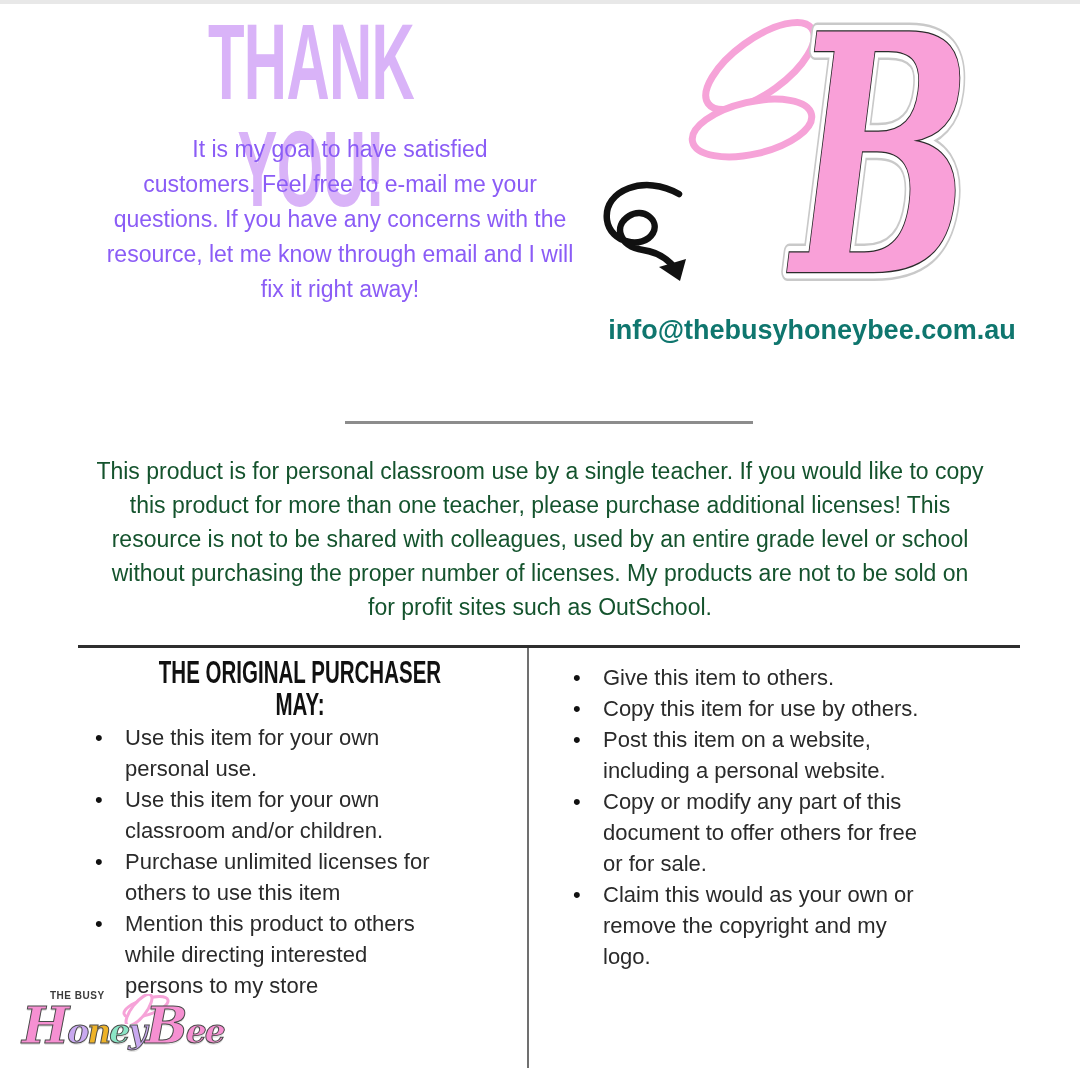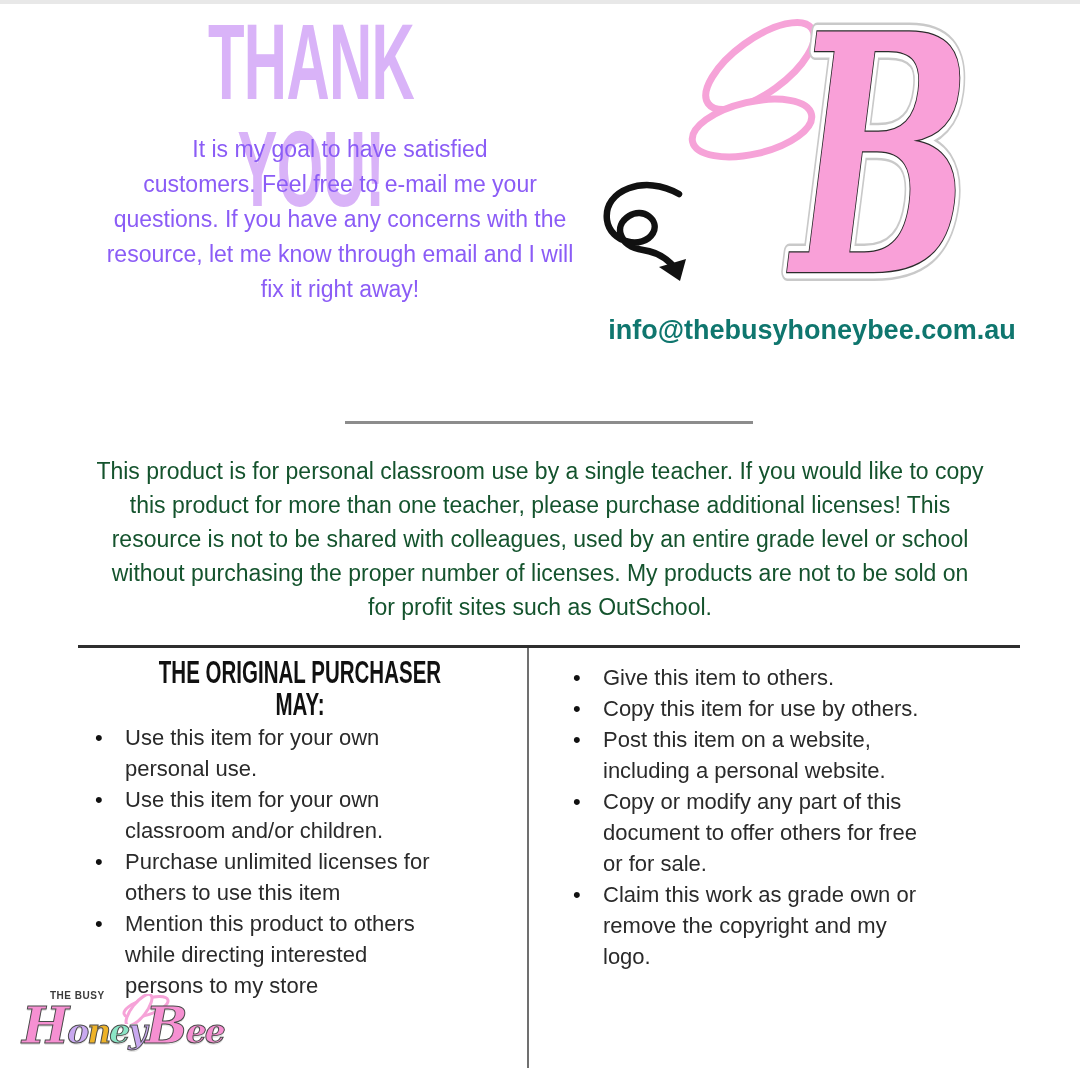--- a/index.html
+++ b/index.html
@@ -206,21 +206,21 @@
 including a personal website.</span>
         </li>
         <li>
           <span class="bullet">•</span>
           <span class="li-text preline">Copy or modify any part of this
 document to offer others for free
 or for sale.</span>
         </li>
         <li>
           <span class="bullet">•</span>
-          <span class="li-text preline">Claim this work as grade own or
+          <span class="li-text preline">Claim this would as your own or
 remove the copyright and my
 logo.</span>
         </li>
       </ul>
   </div>
 
   <div class="brand-logo">
     <span class="brand-top">THE BUSY</span>
     <svg class="brand-wings" width="58" height="30" viewBox="0 0 58 30">
       <ellipse cx="32" cy="13" rx="23" ry="8" transform="rotate(-18 32 13)" fill="#ffffff" stroke="#f6a3d8" stroke-width="3"></ellipse>

